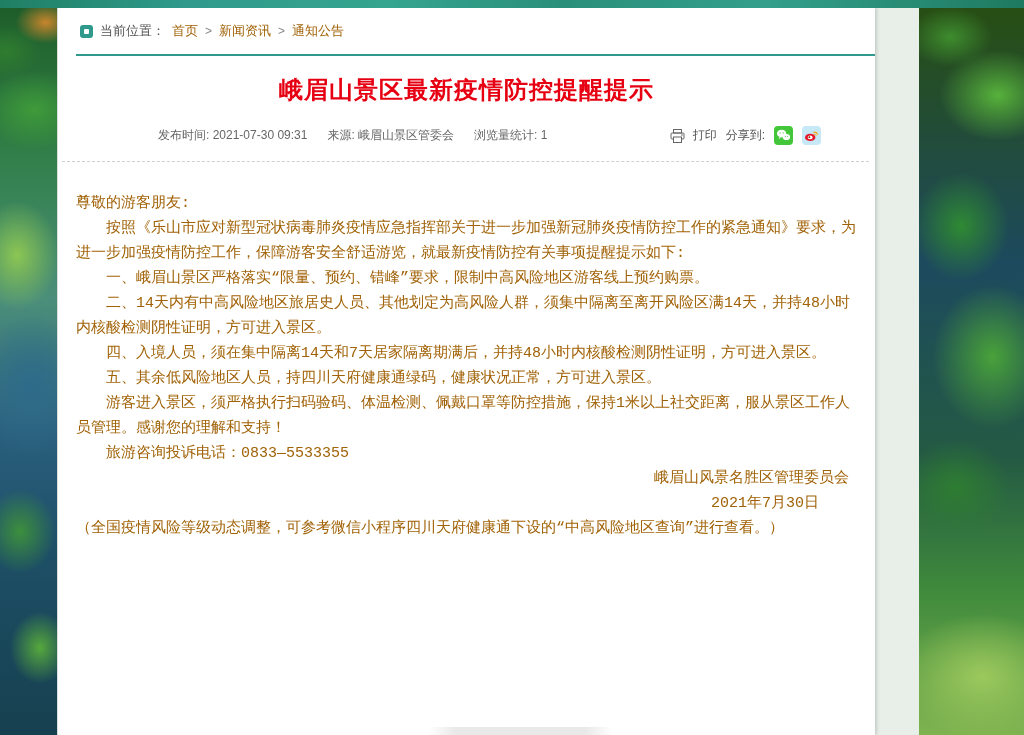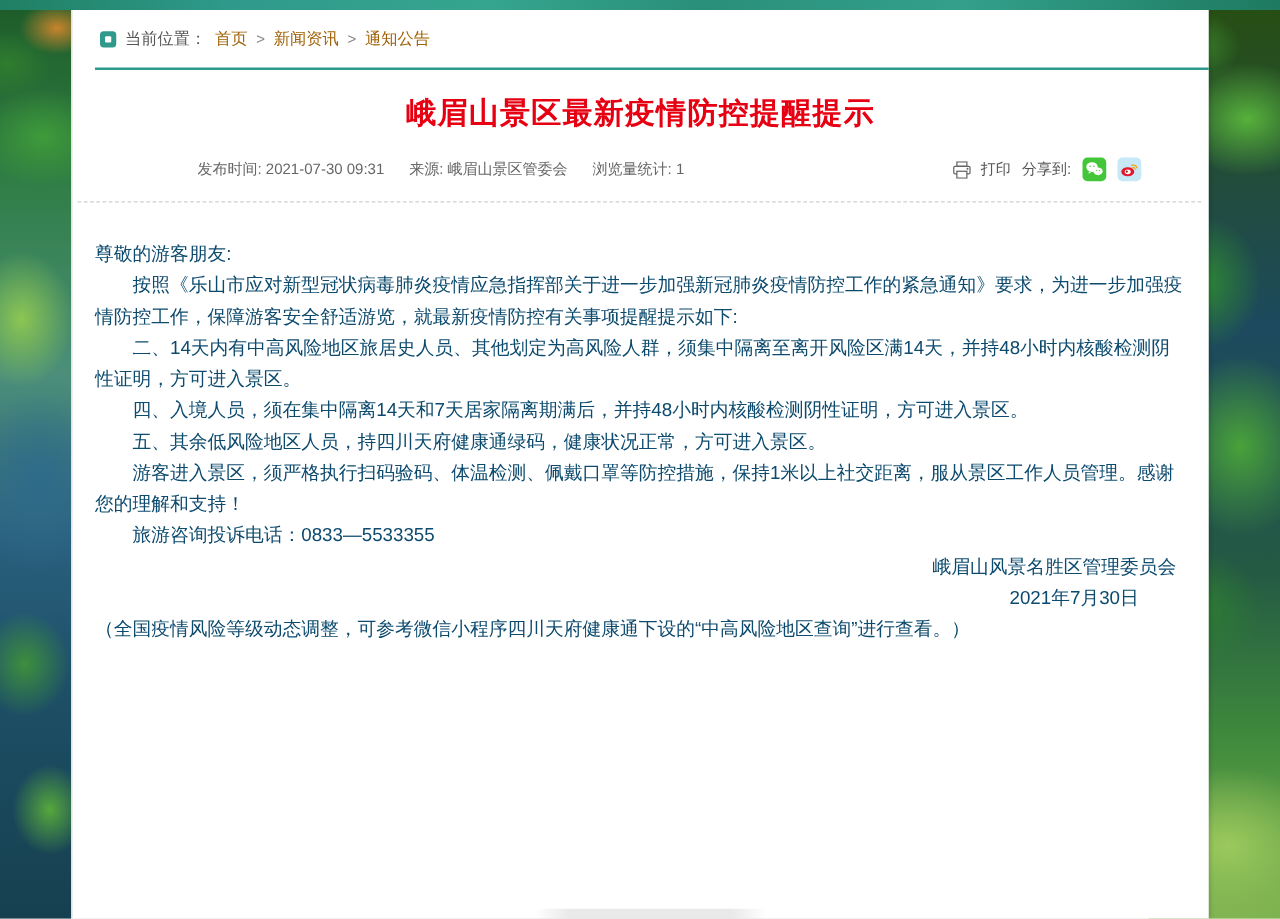--- a/index.html
+++ b/index.html
@@ -35,21 +35,21 @@
       radial-gradient(ellipse 90px 70px at 75% 12%, #57b13b 0%, rgba(87,177,59,0) 65%),
       radial-gradient(ellipse 80px 90px at 40% 30%, #2f8a33 0%, rgba(47,138,51,0) 60%),
       radial-gradient(ellipse 100px 120px at 70% 48%, #49a23a 0%, rgba(73,162,58,0) 60%),
       radial-gradient(ellipse 90px 80px at 35% 66%, #2e7d32 0%, rgba(46,125,50,0) 60%),
       radial-gradient(ellipse 120px 90px at 60% 92%, #9cc95d 0%, rgba(156,201,93,0) 70%),
       linear-gradient(180deg,#274e13 0%,#1d4a5e 35%,#245a43 62%,#3f8a3c 80%,#7fb350 100%);
   }
 
   
   .main {
-    position:absolute; top:8px; left:57px; width:910px; height:727px;
+    position:absolute; top:8px; left:57px; width:818px; height:727px;
     background:#ffffff; z-index:2;
     border-left:1px solid #d9dedb;
     box-shadow:2px 0 3px rgba(0,0,0,.15);
   }
 
   
   .crumb-bar {
     margin-left:18px; height:48px;
     border-bottom:2px solid #2f9a8b;
     display:flex; align-items:center; gap:7px;
@@ -86,22 +86,22 @@
   .share-icon { width:19px; height:19px; border-radius:4px; display:flex; align-items:center; justify-content:center; cursor:pointer; }
   .share-icon svg { display:block; }
   .wechat-bg { background:#44c63a; }
   .weibo-bg  { background:#c7e8f7; }
 
   .dotted { border-bottom:1px dashed #cfcfcf; margin:4px 6px 0 4px; }
 
   
   .body-text {
     padding:29px 16px 0 18px;
-    font-family:Liberation Sans, sans-serif;
-    font-size:15px; line-height:25px; color:#0c4a6e;
+    font-family:Liberation Mono, monospace;
+    font-size:15px; line-height:25px; color:#a16207;
   }
   .body-text p { margin:0; }
   .indent { text-indent:2em; }
   .sig  { text-align:right; margin-top:37px; padding-right:10px; }
   .date { text-align:right; margin-top:3px;  padding-right:40px; }
   .note { margin-top:39px; }
 
   .faint-cutoff {
     position:absolute; bottom:0; left:370px; width:185px; height:8px;
     background:linear-gradient(90deg, rgba(190,190,190,0) 0%, rgba(175,175,175,.55) 15%, rgba(175,175,175,.55) 85%, rgba(190,190,190,0) 100%);
@@ -169,20 +169,21 @@
         </svg>
       </span>
     </div>
   </div>
 
   <div class="dotted"></div>
 
   <div class="body-text">
     <p>尊敬的游客朋友:</p>
     <p class="indent">按照《乐山市应对新型冠状病毒肺炎疫情应急指挥部关于进一步加强新冠肺炎疫情防控工作的紧急通知》要求，为进一步加强疫情防控工作，保障游客安全舒适游览，就最新疫情防控有关事项提醒提示如下:</p>
+    <p class="indent">一、峨眉山景区严格落实“限量、预约、错峰”要求，限制中高风险地区游客线上预约购票。</p>
     <p class="indent">二、14天内有中高风险地区旅居史人员、其他划定为高风险人群，须集中隔离至离开风险区满14天，并持48小时内核酸检测阴性证明，方可进入景区。</p>
     <p class="indent">四、入境人员，须在集中隔离14天和7天居家隔离期满后，并持48小时内核酸检测阴性证明，方可进入景区。</p>
     <p class="indent">五、其余低风险地区人员，持四川天府健康通绿码，健康状况正常，方可进入景区。</p>
     <p class="indent">游客进入景区，须严格执行扫码验码、体温检测、佩戴口罩等防控措施，保持1米以上社交距离，服从景区工作人员管理。感谢您的理解和支持！</p>
     <p class="indent">旅游咨询投诉电话：0833—5533355</p>
     <p class="sig">峨眉山风景名胜区管理委员会</p>
     <p class="date">2021年7月30日</p>
     <p class="note">（全国疫情风险等级动态调整，可参考微信小程序四川天府健康通下设的“中高风险地区查询”进行查看。）</p>
   </div>
 

